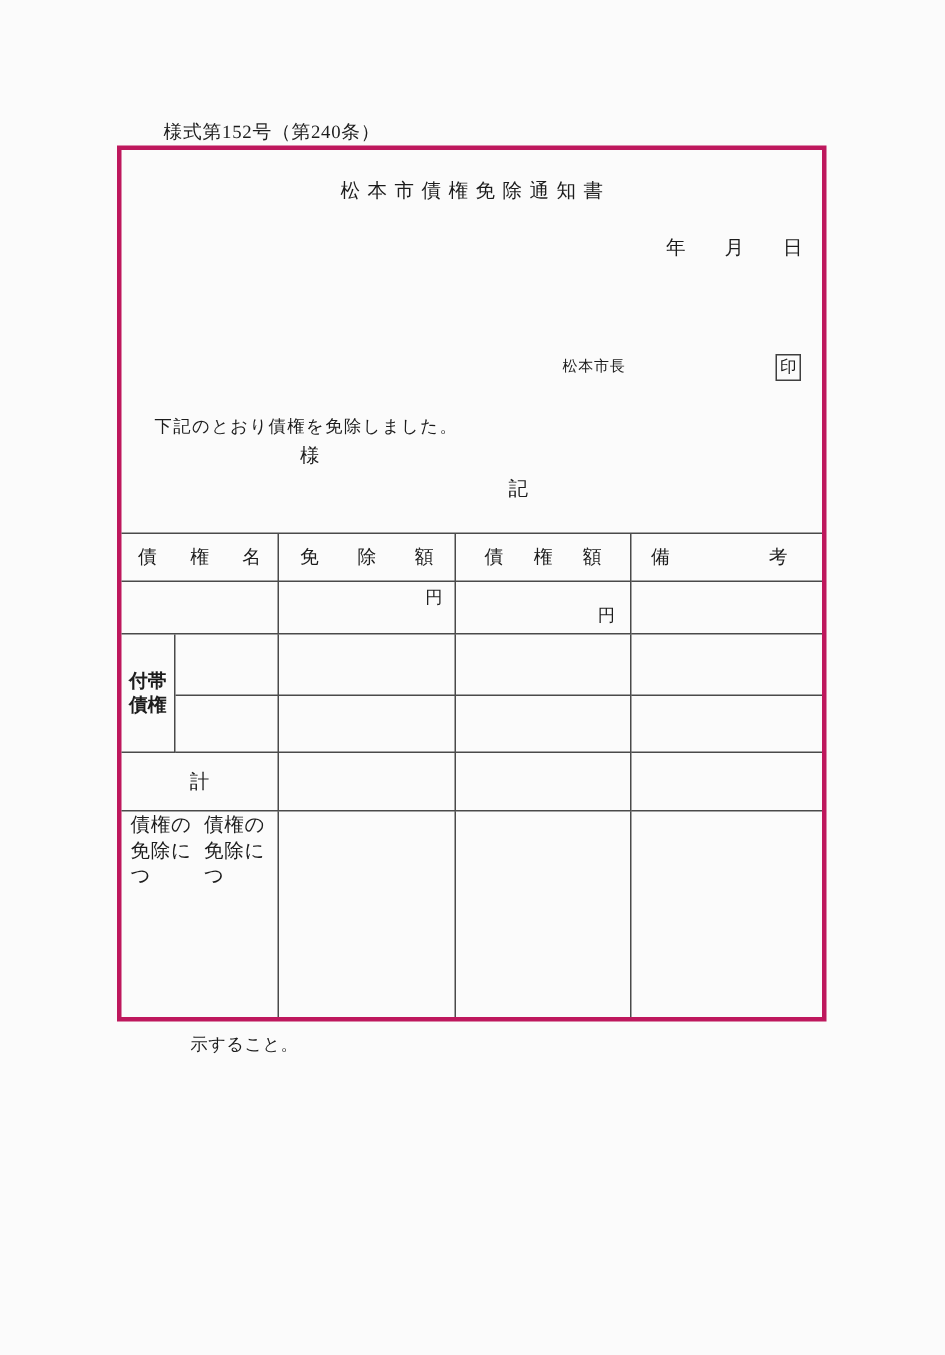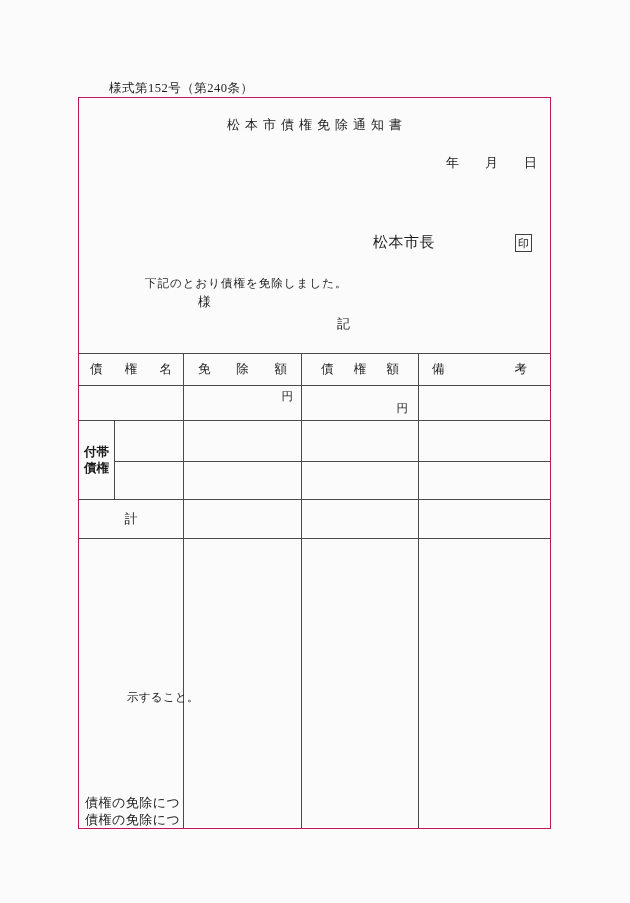--- a/index.html
+++ b/index.html
@@ -6,44 +6,44 @@
   body{
     width:630px;height:903px;background:#fbfbfb;
     font-family:"Liberation Serif","DejaVu Serif",serif;
     color:#1c1c1c;position:relative;overflow:hidden;
   }
   .page{position:absolute;inset:0;}
   .form-number{
     position:absolute;left:66px;top:80px;font-size:12.5px;letter-spacing:.5px;margin-left:43px;
   }
   .doc-box{
-    position:absolute;left:78px;top:97px;width:473px;height:732px;
-    border:1px solid #be185d;box-sizing:border-box;background:#fbfbfb;
+    position:absolute;left:78px;top:97px;width:473px;height:584px;
+    border:3px solid #be185d;box-sizing:border-box;background:#fbfbfb;
   }
   .title{
     position:absolute;left:0;right:0;top:19px;text-align:center;
     font-size:13px;letter-spacing:5px;text-indent:5px;line-height:15px;
   }
   .date-line{
     position:absolute;top:57px;right:13px;display:flex;gap:26px;
     font-size:13px;line-height:15px;
   }
   .addressee{position:absolute;left:119px;top:197px;font-size:13px;line-height:15px;}
-  .sender{position:absolute;left:294px;top:136px;font-size:15px;line-height:15px;letter-spacing:.5px;}
+  .sender{position:absolute;left:294px;top:136px;font-size:10px;line-height:15px;letter-spacing:.5px;}
   .seal{
     position:absolute;left:436px;top:136px;width:15px;height:16px;
     border:1px solid #3f3f3f;display:flex;align-items:center;justify-content:center;
     font-size:11px;line-height:11px;
   }
   .addressee{top:196px;}
   .notice{position:absolute;left:22px;top:177px;font-size:11.5px;line-height:14px;letter-spacing:1px;}
   .record{position:absolute;left:258px;top:218px;font-size:13px;line-height:15px;}
   
   .sender{top:137px;}
-  .notice{top:178px;margin-left:44px;}
+  .notice{top:178px;}
   .table{
     position:absolute;left:0;right:0;top:255px;bottom:0;
     border-top:1px solid #4a4a4a;
     display:grid;
     grid-template-columns:36px 69px 118px 117px 1fr;
     grid-template-rows:32px 35px 41px 38px 39px 1fr;
     font-size:12.5px;
   }
   .cell{box-sizing:border-box;min-width:0;min-height:0;}
   .br{border-right:1px solid #4a4a4a;}
@@ -57,21 +57,21 @@
   .yen2{padding:15px 10px 0 0;}
   .vlabel{
     display:flex;flex-direction:column;align-items:center;justify-content:center;
     font-size:12.5px;line-height:16px;
   }
   .total{
     display:flex;align-items:center;justify-content:center;
     font-size:13px;
   }
   .cond{
-    display:flex;flex-direction:column;justify-content:flex-end;
+    display:flex;flex-direction:row;justify-content:flex-start;
     padding-left:6px;font-size:13px;line-height:17px;letter-spacing:.5px;
   }
   .footnote{position:absolute;left:88px;top:687px;font-size:11.5px;line-height:21px;letter-spacing:.3px;}
   .fn-line1{display:flex;gap:16px;white-space:nowrap;}
   .fn-line2{margin-left:39px;}
 </style>
 </head>
 <body>
 
 <div class="page">

